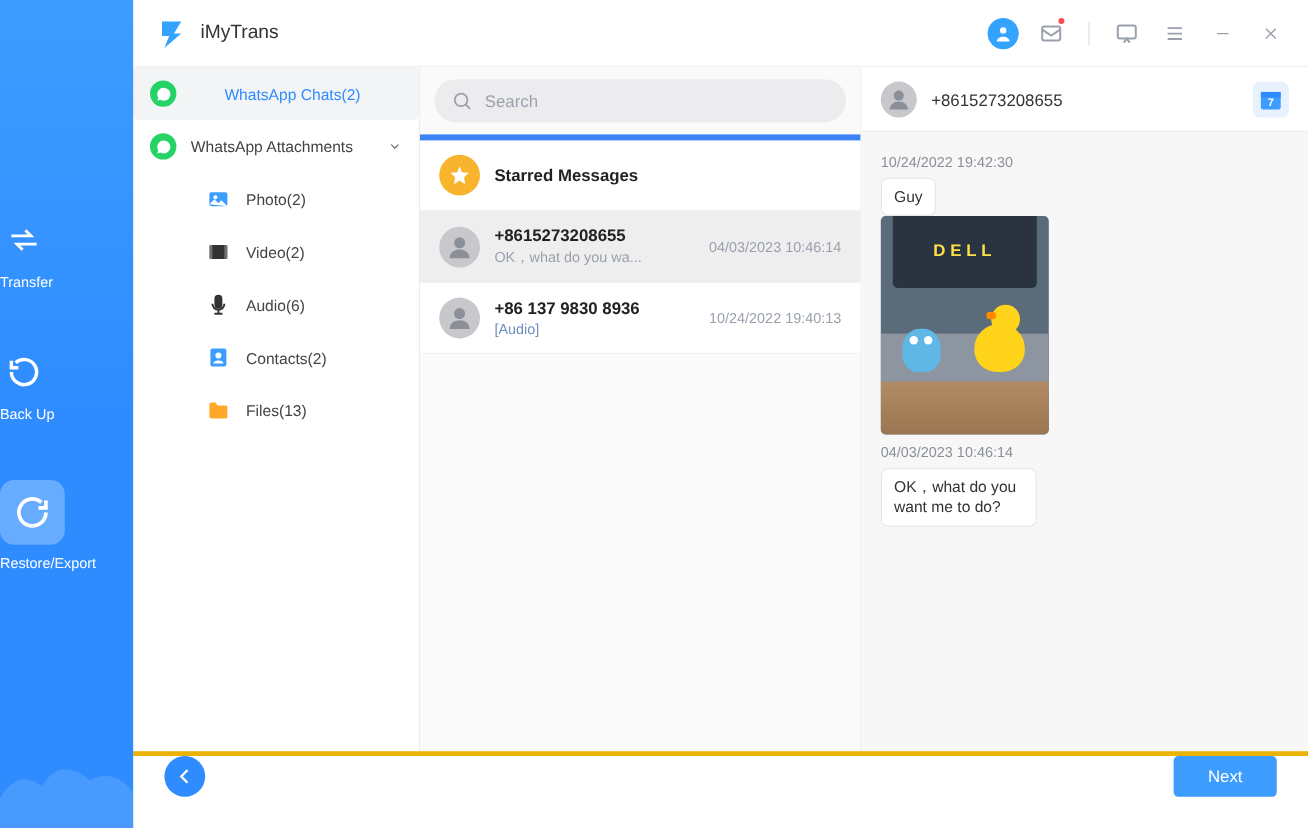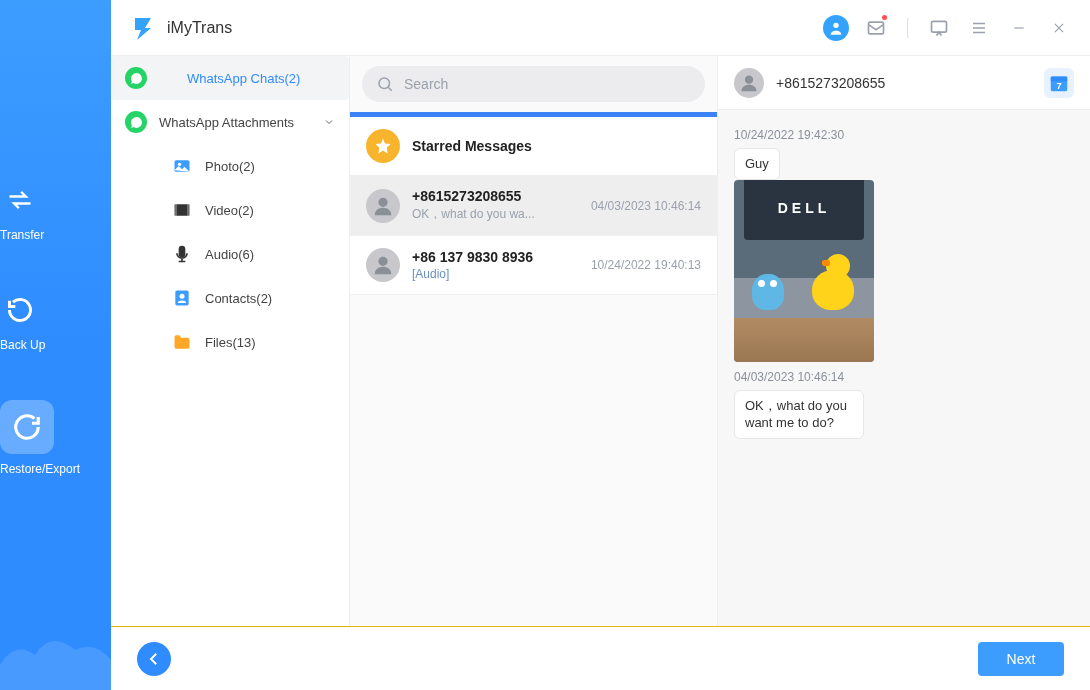--- a/index.html
+++ b/index.html
@@ -58,31 +58,31 @@
 
 .conv-col { flex: 1; display: flex; flex-direction: column; background: #f7f7f8; }
 .conv-head { height: 54px; display: flex; align-items: center; padding: 0 16px; gap: 12px; background: #fff; border-bottom: 1px solid #eee; }
 .conv-head .list-avatar { width: 30px; height: 30px; }
 .conv-title { font-size: 14px; color: #333; font-weight: 500; flex: 1; }
 .cal-btn { width: 30px; height: 30px; border-radius: 6px; background: #e8f2ff; display: flex; align-items: center; justify-content: center; cursor: pointer; }
 .conv-body { flex: 1; padding: 14px 16px; overflow: auto; }
 .msg-stamp { font-size: 12px; color: #8a8f98; margin: 4px 0 6px; }
 .bubble { display: inline-block; background: #fff; border: 1px solid #e5e7eb; border-radius: 6px; padding: 6px 10px; font-size: 13px; color: #333; max-width: 180px; line-height: 1.35; }
 .msg-image { width: 140px; height: 182px; border-radius: 4px; background: #5a6b7a; position: relative; overflow: hidden; margin-bottom: 8px; }
-.msg-image .dell { position: absolute; top: 20px; left: 50%; transform: translateX(-50%); color: #ffffff; font-size: 14px; letter-spacing: 4px; font-weight: 600; }
+.msg-image .dell { position: absolute; top: 20px; left: 50%; transform: translateX(-50%); color: #fde047; font-size: 14px; letter-spacing: 4px; font-weight: 600; }
 .msg-image .desk { position: absolute; bottom: 0; left: 0; right: 0; height: 44px; background: linear-gradient(#b18b63,#9a7752); }
 .msg-image .laptop { position: absolute; bottom: 34px; left: 0; right: 0; height: 50px; background: #8d95a0; }
 .msg-image .duck { position: absolute; bottom: 52px; right: 20px; width: 42px; height: 40px; background: #ffd31a; border-radius: 50% 50% 45% 45%; }
 .msg-image .duck::before { content: ""; position: absolute; top: -16px; right: 4px; width: 24px; height: 24px; background: #ffd31a; border-radius: 50%; }
 .msg-image .duck::after { content: ""; position: absolute; top: -10px; right: 24px; width: 8px; height: 6px; background: #ff8a00; border-radius: 2px; }
 .msg-image .seal { position: absolute; bottom: 52px; left: 18px; width: 32px; height: 36px; background: #5fb7e6; border-radius: 45% 45% 40% 40%; }
 .msg-image .seal::before { content: ""; position: absolute; top: 6px; left: 6px; width: 7px; height: 7px; background: #fff; border-radius: 50%; box-shadow: 12px 0 0 #fff; }
 
 
-.footer { height: 64px; display: flex; align-items: center; padding: 0 26px; border-top: 1px solid #eab308; }
+.footer { height: 64px; display: flex; align-items: flex-start; padding: 0 26px; border-top: 4px solid #eab308; }
 .back-btn { width: 34px; height: 34px; border-radius: 50%; background: #2f8cff; display: flex; align-items: center; justify-content: center; cursor: pointer; }
 .footer-spacer { flex: 1; }
 .next-btn { width: 86px; height: 34px; background: #3d9dff; color: #fff; border: none; border-radius: 4px; font-size: 14px; cursor: pointer; }
 </style>
 </head>
 <body>
 
 <div class="nav-rail">
   <div class="nav-item">
     <div class="nav-icon">

